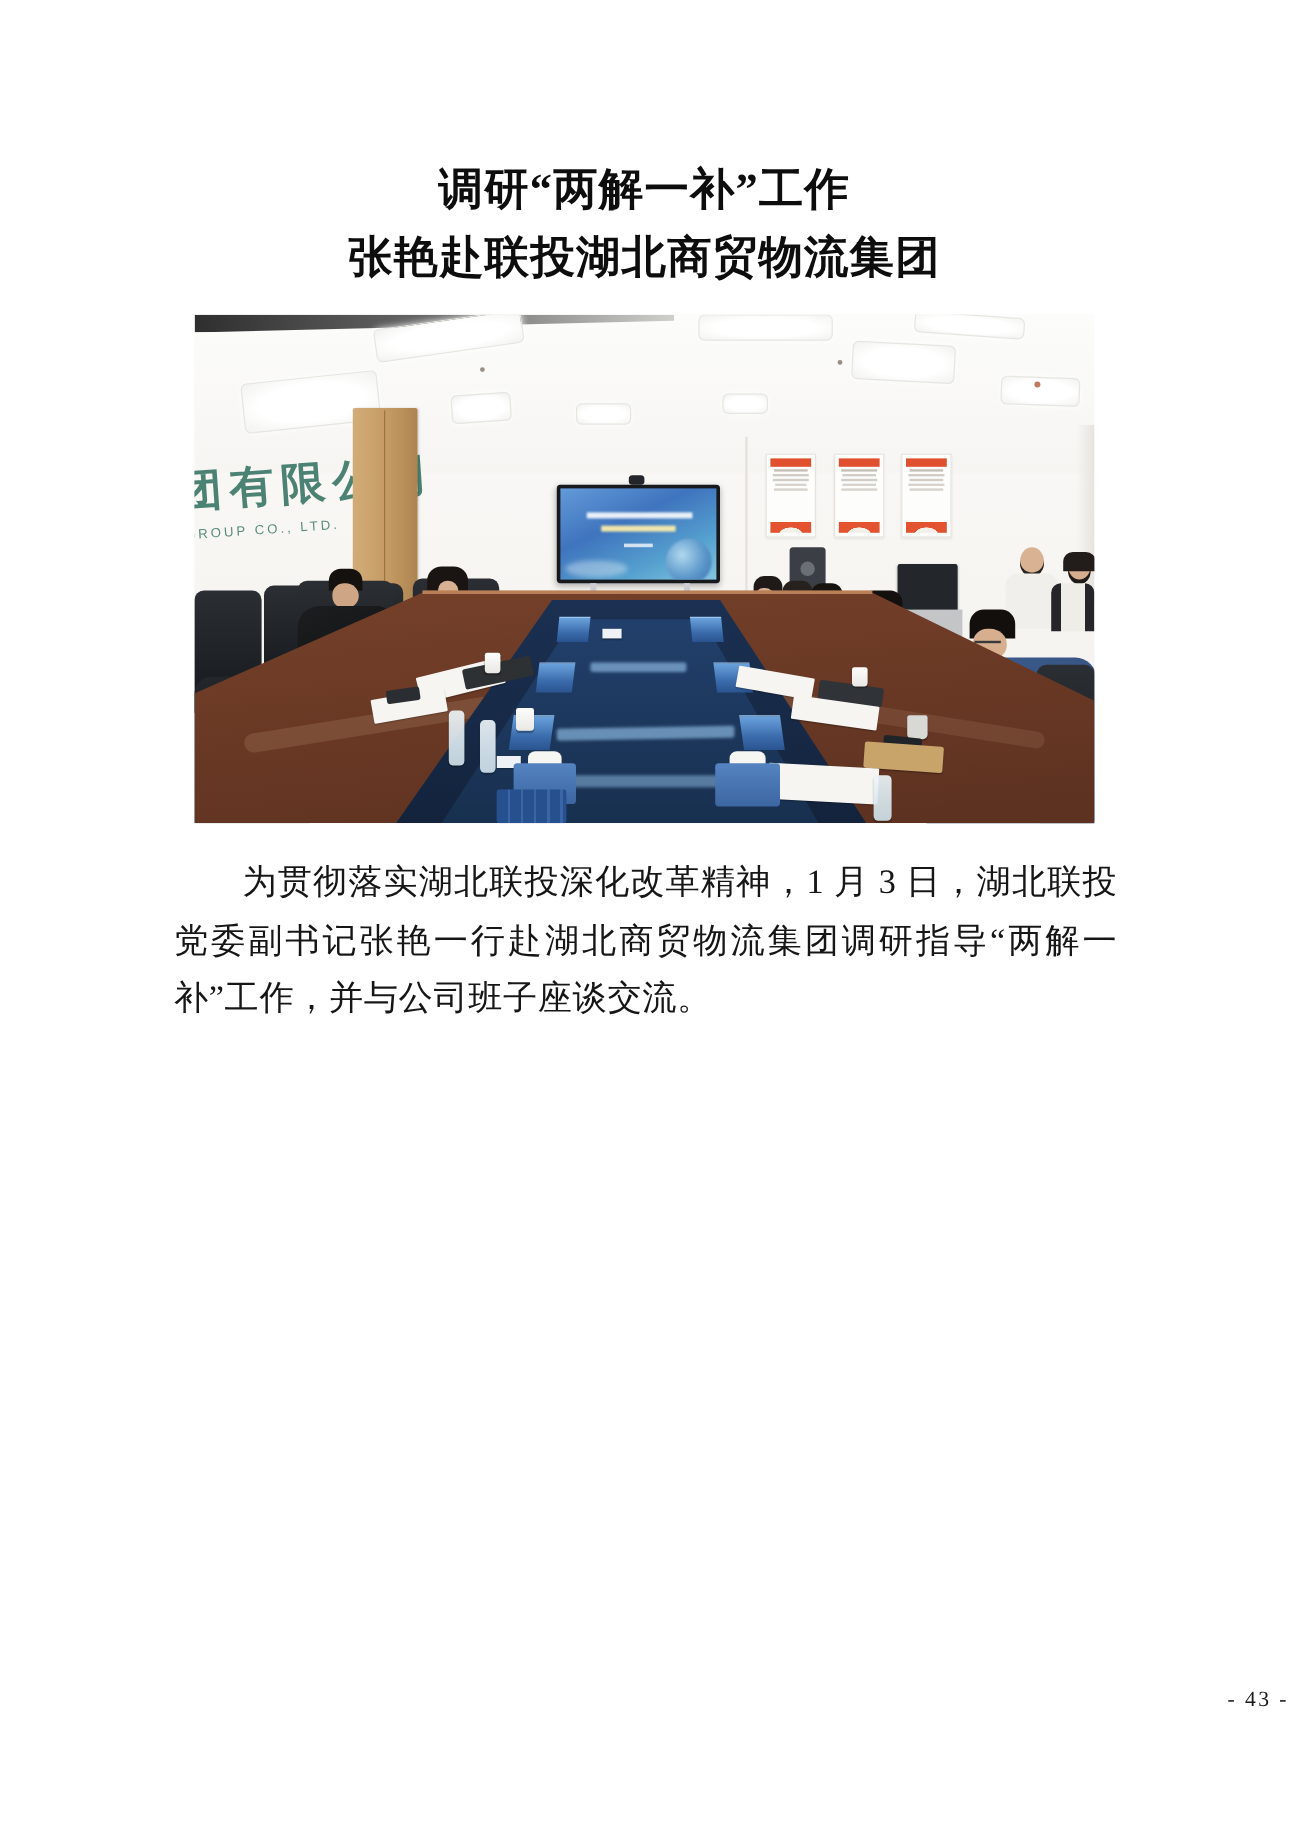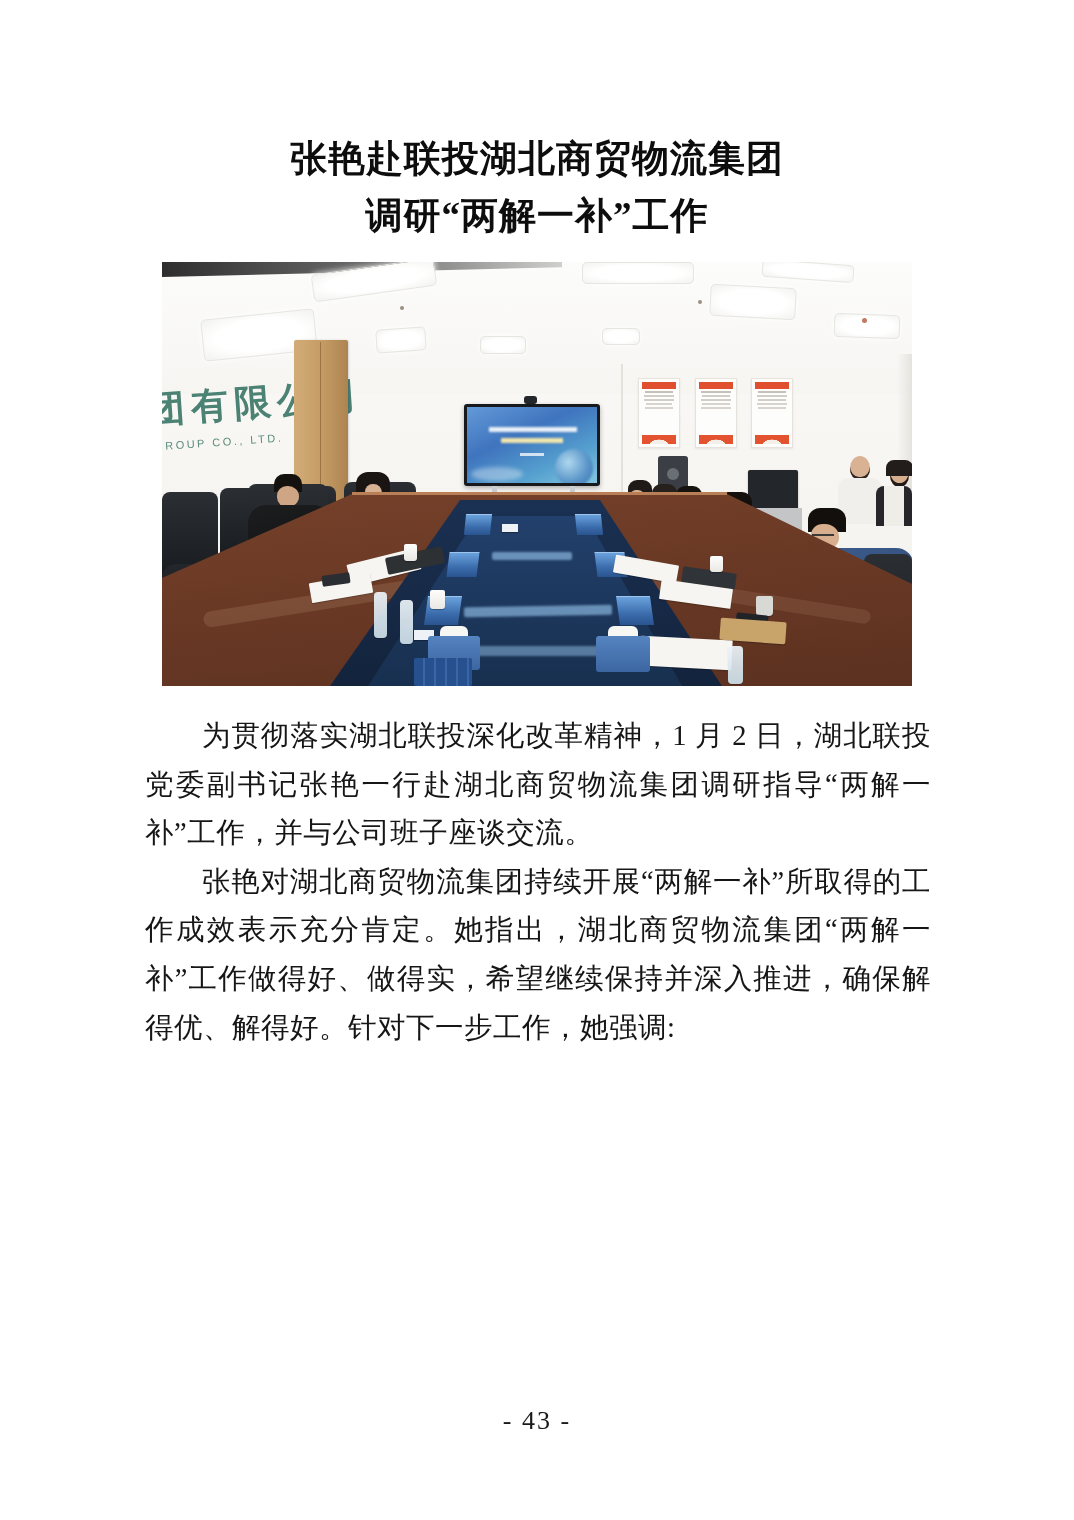--- a/index.html
+++ b/index.html
@@ -19,41 +19,41 @@
     background:linear-gradient(180deg,#fbfaf8 0%,#f7f6f3 45%,#f2f0ec 100%);
     overflow:hidden;
   }
   .bodytext{
     position:absolute;left:145px;top:712px;width:786px;
     font-size:28.5px;line-height:48.6px;text-align:justify;
     letter-spacing:0.5px;color:#161616;
   }
   .para{margin:0;text-indent:2em;}
   .footer{
-    position:absolute;left:0;top:1406px;width:1074px;text-align:center;
-    font-size:26px;color:#1a1a1a;letter-spacing:2px;
+    position:absolute;left:0;top:1406px;width:1074px;text-align:right;
+    font-size:18px;color:#1a1a1a;letter-spacing:2px;
   }
   
   .light{background:radial-gradient(ellipse at center,#ffffff 55%,#f2f2ef 100%);
          border:1px solid #e6e5e1;border-radius:5px;box-shadow:0 0 6px rgba(255,255,255,.9);}
   .chair{background:linear-gradient(180deg,#2b2f34 0%,#1b1e22 70%,#14161a 100%);border-radius:8px 8px 3px 3px;}
   .paper{background:#f6f5f1;box-shadow:0 1px 1px rgba(0,0,0,.25);border-radius:1px;}
   .cup{background:linear-gradient(180deg,#fdfdfc,#e9e8e4);border-radius:2px 2px 3px 3px;box-shadow:0 1px 1px rgba(0,0,0,.3);}
   .bottle{background:linear-gradient(180deg,#eef5f9 0%,#d9e7ef 60%,#cfe0ea 100%);border-radius:4px;opacity:.92;box-shadow:0 1px 1px rgba(0,0,0,.25);}
   .tissue{background:linear-gradient(180deg,#5584c0,#3c66a2);border-radius:3px;}
   .poster{background:#fdfdfc;border:1px solid #e7e3dc;box-shadow:0 1px 2px rgba(0,0,0,.08);}
   .lift{background:linear-gradient(180deg,#6aa2dd 0%,#3b6cac 60%,#2a5490 100%);border-top:1px solid #9cc4ec;}
   .glowbar{background:rgba(165,215,255,.55);filter:blur(1.2px);border-radius:2px;}
 </style>
 </head>
 <body>
 
 <div class="title">
+  <div>调研“两解一补”工作</div>
   <div>张艳赴联投湖北商贸物流集团</div>
-  <div>调研“两解一补”工作</div>
 </div>
 
 <div class="photo">
 
   <div class="pe" style="left:0;top:0;width:750px;height:132px;background:linear-gradient(180deg,#fcfcfb 0%,#f6f5f2 100%);"></div>
   <div class="pe" style="left:0;top:0;width:400px;height:15px;background:linear-gradient(90deg,#2e2e2e 0%,#6f6f6f 55%,#cfcfcc 100%);clip-path:polygon(0 0,100% 0,100% 35%,0 100%);"></div>
   <div class="pe light" style="left:150px;top:4px;width:122px;height:26px;transform:rotate(-8deg);"></div>
   <div class="pe light" style="left:420px;top:0px;width:110px;height:20px;"></div>
   <div class="pe light" style="left:600px;top:0px;width:90px;height:16px;transform:rotate(4deg);"></div>
   <div class="pe light" style="left:40px;top:52px;width:112px;height:40px;transform:rotate(-6deg);"></div>
@@ -219,17 +219,16 @@
   <div class="pe" style="left:574px;top:352px;width:32px;height:13px;background:#202328;border-radius:2px;transform:rotate(6deg);"></div>
   <div class="pe" style="left:558px;top:358px;width:66px;height:22px;background:#c8a36a;border-radius:2px;transform:rotate(4deg);box-shadow:0 1px 1px rgba(0,0,0,.3);"></div>
   <div class="pe paper" style="left:478px;top:376px;width:92px;height:30px;transform:rotate(3deg);"></div>
   <div class="pe bottle" style="left:566px;top:384px;width:15px;height:38px;"></div>
   <div class="pe" style="left:446px;top:364px;width:30px;height:13px;background:#f6f6f3;border-radius:6px 6px 0 0;"></div>
   <div class="pe tissue" style="left:434px;top:374px;width:54px;height:36px;"></div>
 
 </div>
 
 <div class="bodytext">
-  <p class="para">为贯彻落实湖北联投深化改革精神，1 月 2 日，湖北联投党委副书记张艳一行赴湖北商贸物流集团调研指导“两解一补”工作，并与公司班子座谈交流。</p>
-  <p class="para">张艳对湖北商贸物流集团持续开展“两解一补”所取得的工作成效表示充分肯定。她指出，湖北商贸物流集团“两解一补”工作做得好、做得实，希望继续保持并深入推进，确保解得优、解得好。针对下一步工作，她强调:</p>
+  <p class="para">为贯彻落实湖北联投深化改革精神，1 月 3 日，湖北联投党委副书记张艳一行赴湖北商贸物流集团调研指导“两解一补”工作，并与公司班子座谈交流。</p>
 </div>
 
 <div class="footer">- 43 -</div>
 
 </body></html>

